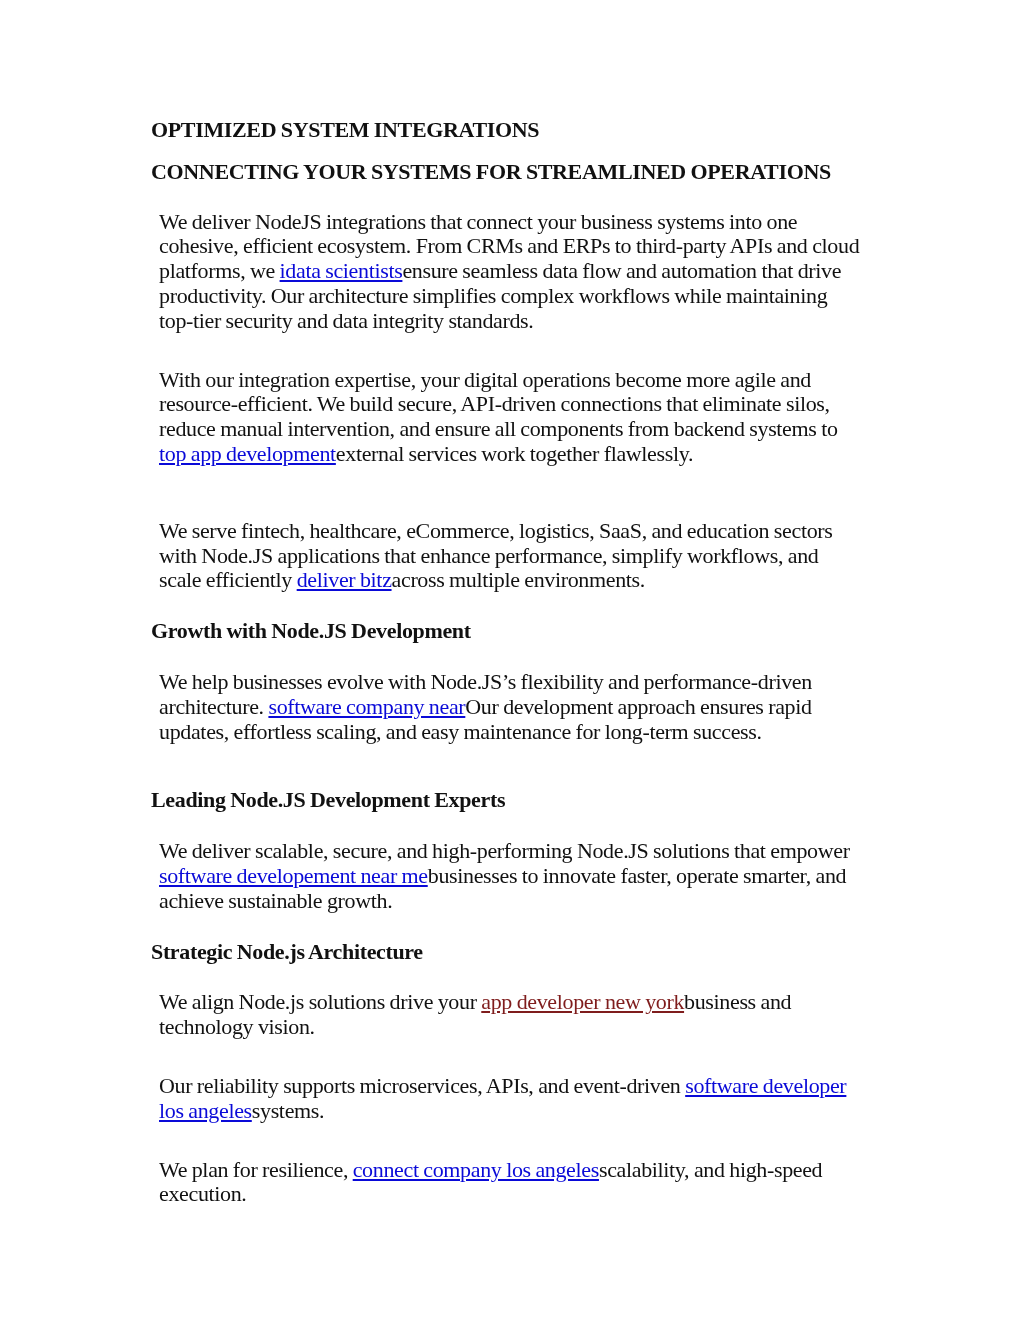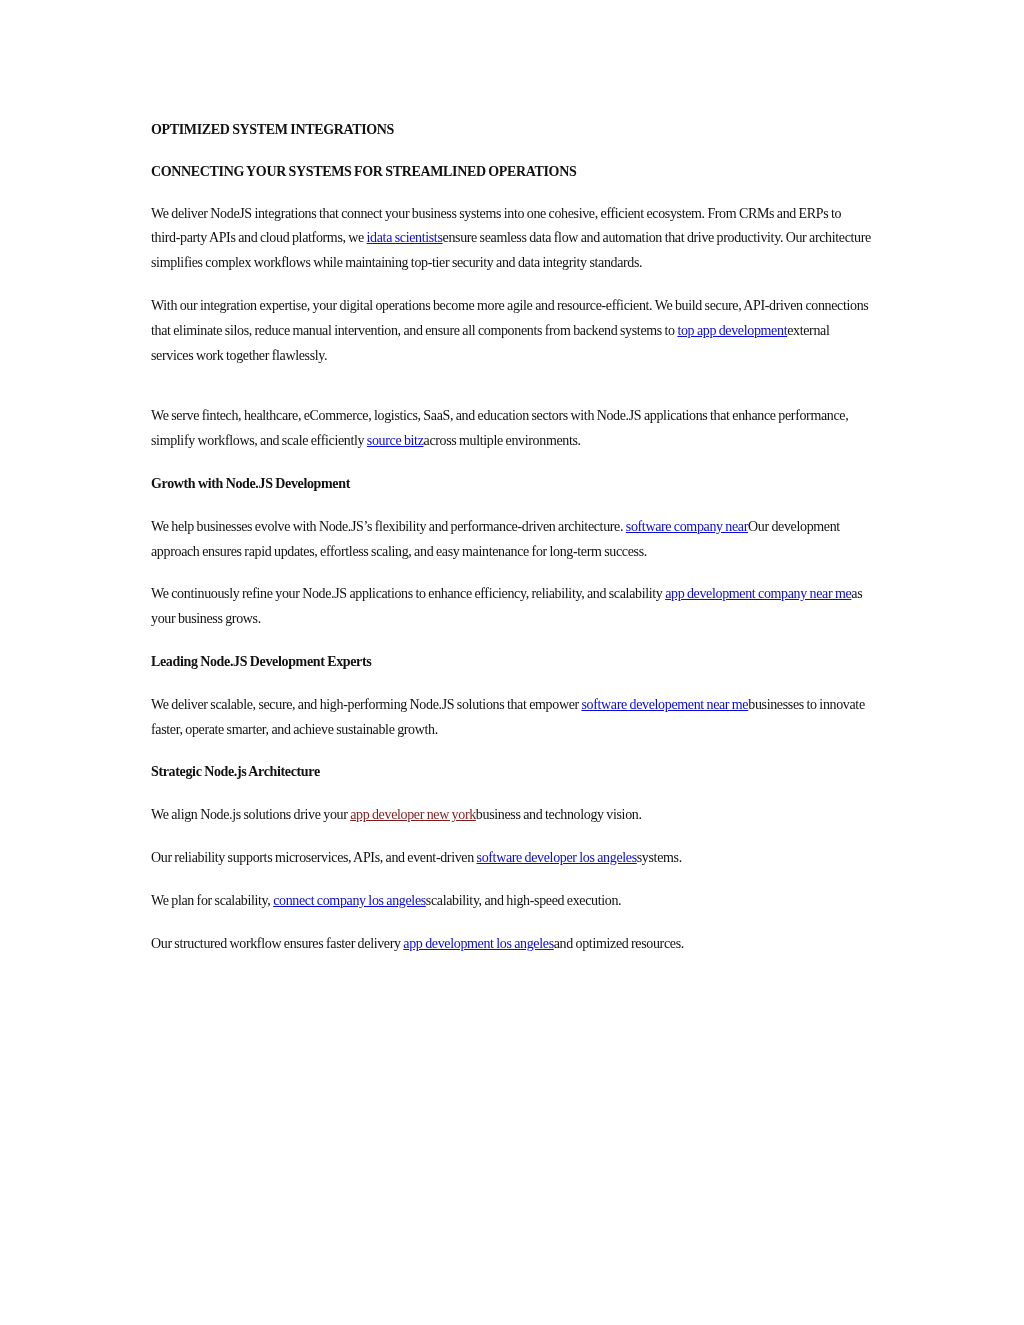--- a/index.html
+++ b/index.html
@@ -1,57 +1,55 @@
 <!DOCTYPE html>
 <html><head>
 <meta charset="utf-8">
 <style>
   html, body { margin: 0; padding: 0; background: #ffffff; }
   body { width: 1024px; height: 1325px; position: relative; overflow: hidden; }
   .page {
     position: absolute; left: 151px; top: 118px; width: 720px;
     font-family: "Liberation Serif", "DejaVu Serif", serif;
-    color: #111111; font-size: 14px; line-height: 24.8px;
+    color: #111111; font-size: 22px; line-height: 24.8px;
     letter-spacing: -0.35px; word-spacing: -0.5px;
   }
   .h { font-weight: bold; margin: 0; }
-  p { margin: 0; }
+  p { margin: 8px; }
   a { color: #0a0ad8; text-decoration: underline; }
   .sp-s { height: 17px; }
   .sp-m { height: 18px; }
 </style>
 </head>
 <body>
 
 <div class="page">
   <p class="h">OPTIMIZED SYSTEM INTEGRATIONS</p>
   <div class="sp-s"></div>
   <p class="h">CONNECTING YOUR SYSTEMS FOR STREAMLINED OPERATIONS</p>
   <div class="sp-s"></div>
   <div id="blocks">
       <p><span>We deliver NodeJS integrations that connect your business systems into one cohesive, efficient ecosystem. From CRMs and ERPs to third-party APIs and cloud platforms, we  </span><a href="#" style="color: rgb(10, 10, 216);">idata scientists</a><span>ensure seamless data flow and automation that drive productivity. Our architecture simplifies complex workflows while maintaining top-tier security and data integrity standards.</span></p>
       <div class="sp-m"></div>
       <p><span>With our integration expertise, your digital operations become more agile and resource-efficient. We build secure, API-driven connections that eliminate silos, reduce manual intervention, and ensure all components from backend systems to  </span><a href="#" style="color: rgb(10, 10, 216);">top app development</a><span>external services work together flawlessly.</span></p>
       <div class="sp-m"></div>
       <div class="sp-m"></div>
-      <p><span>We serve fintech, healthcare, eCommerce, logistics, SaaS, and education sectors with Node.JS applications that enhance performance, simplify workflows, and scale efficiently </span><a href="#" style="color: rgb(10, 10, 216);">source bitz</a><span>across multiple environments.</span></p>
+      <p><span>We serve fintech, healthcare, eCommerce, logistics, SaaS, and education sectors with Node.JS applications that enhance performance, simplify workflows, and scale efficiently </span><a href="#" style="color: rgb(10, 10, 216);">deliver bitz</a><span>across multiple environments.</span></p>
       <div class="sp-m"></div>
       <p class="h">Growth with Node.JS Development</p>
       <div class="sp-m"></div>
       <p><span>We help businesses evolve with Node.JS’s flexibility and performance-driven architecture. </span><a href="#" style="color: rgb(10, 10, 216);">software company near</a><span>Our development approach ensures rapid updates, effortless scaling, and easy maintenance for long-term success.</span></p>
       <div class="sp-m"></div>
-      <p><span>We continuously refine your Node.JS applications to enhance efficiency, reliability, and scalability  </span><a href="#" style="color: rgb(10, 10, 216);">app development company near me</a><span>as your business grows.</span></p>
       <div class="sp-m"></div>
       <p class="h">Leading Node.JS Development Experts</p>
       <div class="sp-m"></div>
       <p><span>We deliver scalable, secure, and high-performing Node.JS solutions that empower  </span><a href="#" style="color: rgb(10, 10, 216);">software developement near me</a><span>businesses to innovate faster, operate smarter, and achieve sustainable growth.</span></p>
       <div class="sp-m"></div>
       <p class="h">Strategic Node.js Architecture</p>
       <div class="sp-m"></div>
       <p><span>We align Node.js solutions drive your  </span><a href="#" style="color: #7f1d1d;">app developer new york</a><span>business and technology vision.</span></p>
       <div class="sp-m"></div>
       <p><span>Our reliability supports microservices, APIs, and event-driven  </span><a href="#" style="color: rgb(10, 10, 216);">software developer los angeles</a><span>systems.</span></p>
       <div class="sp-m"></div>
-      <p><span>We plan for scalability,  </span><a href="#" style="color: rgb(10, 10, 216);">connect company los angeles</a><span>scalability, and high-speed execution.</span></p>
+      <p><span>We plan for resilience,  </span><a href="#" style="color: rgb(10, 10, 216);">connect company los angeles</a><span>scalability, and high-speed execution.</span></p>
       <div class="sp-m"></div>
-      <p><span>Our structured workflow ensures faster delivery  </span><a href="#" style="color: rgb(10, 10, 216);">app development los angeles</a><span>and optimized resources.</span></p>
     </div>
 </div>
 
 </body></html>

